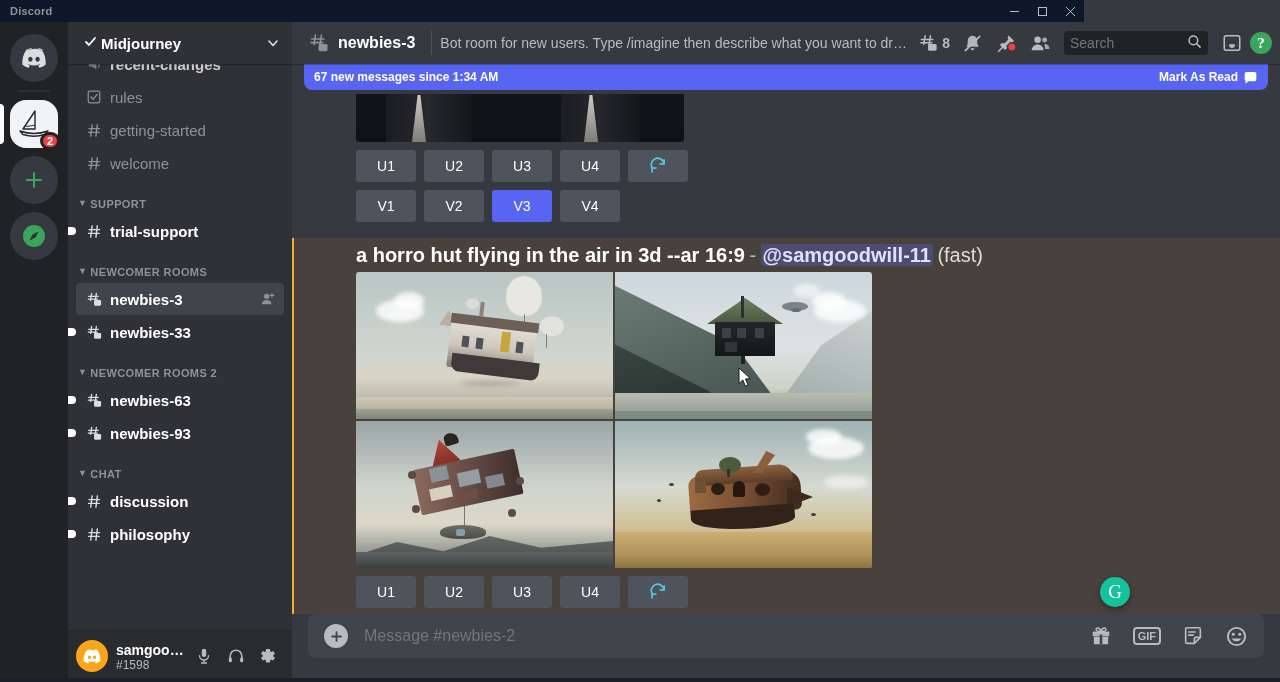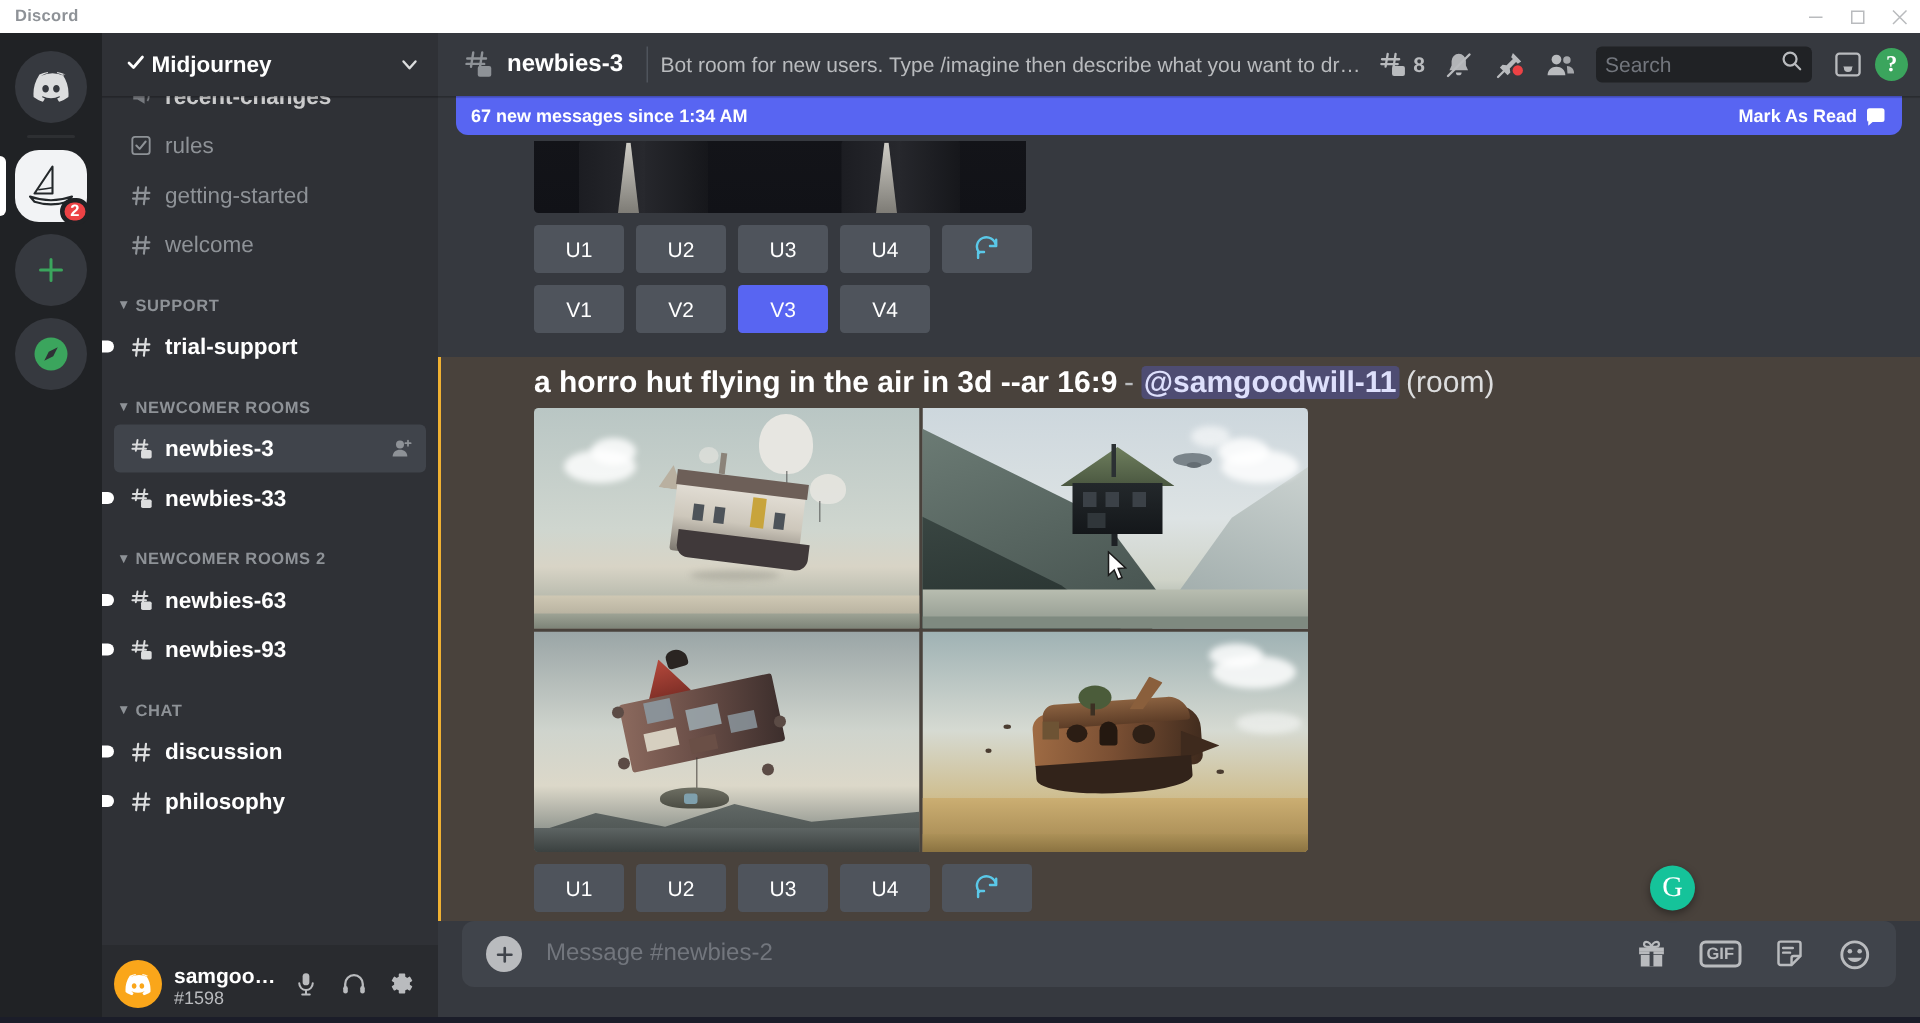--- a/index.html
+++ b/index.html
@@ -8,22 +8,22 @@
     width: 1280px; height: 682px;
     background: #202225;
     font-family: "Liberation Sans", sans-serif;
     overflow: hidden;
     -webkit-font-smoothing: antialiased;
   }
   .app { position: relative; width: 1280px; height: 682px; background: #36393f; overflow: hidden; }
 
   
   .titlebar {
-    position: absolute; top: 0; left: 0; width: 1280px; height: 22px;
-    background: #ffffff; display: flex; align-items: center; z-index: 60;
+    position: absolute; top: 0; left: 0; width: 1084px; height: 22px;
+    background: #0f172a; display: flex; align-items: center; z-index: 60;
   }
   .titlebar-label {
     color: #8e9297; font-size: 11px; font-weight: bold; margin-left: 10px; letter-spacing: .2px;
   }
   .win-controls { position: absolute; right: 0; top: 0; height: 22px; display: flex; }
   .win-btn {
     width: 28px; height: 22px; display: flex; align-items: center; justify-content: center;
     color: #b9bbbe;
   }
   .win-btn svg { display: block; }
@@ -596,21 +596,21 @@
             <button class="mj-btn">V4</button>
           </div>
         </div>
       </div>
 
       <div class="msg mention">
         <div class="msg-line">
           <span class="prompt-text">a horro hut flying in the air in 3d --ar 16:9</span>
           <span class="prompt-text sep">-</span>
           <span class="prompt-text mention-chip">@samgoodwill-11</span>
-          <span class="prompt-text fast">(room)</span>
+          <span class="prompt-text fast">(fast)</span>
         </div>
 
         <div class="grid-img">
 
           <div class="cell">
             <div class="art a1"></div>
             <div class="ground" style="height:22px;background:linear-gradient(#cfc8b4,#a8a392)"></div>
             <div class="ground" style="height:10px;background:linear-gradient(#9ea395,#7d8478)"></div>
             <div class="cloudy" style="left:20px;top:28px;width:48px;height:22px"></div>
             <div class="cloudy" style="left:38px;top:20px;width:30px;height:18px"></div>

